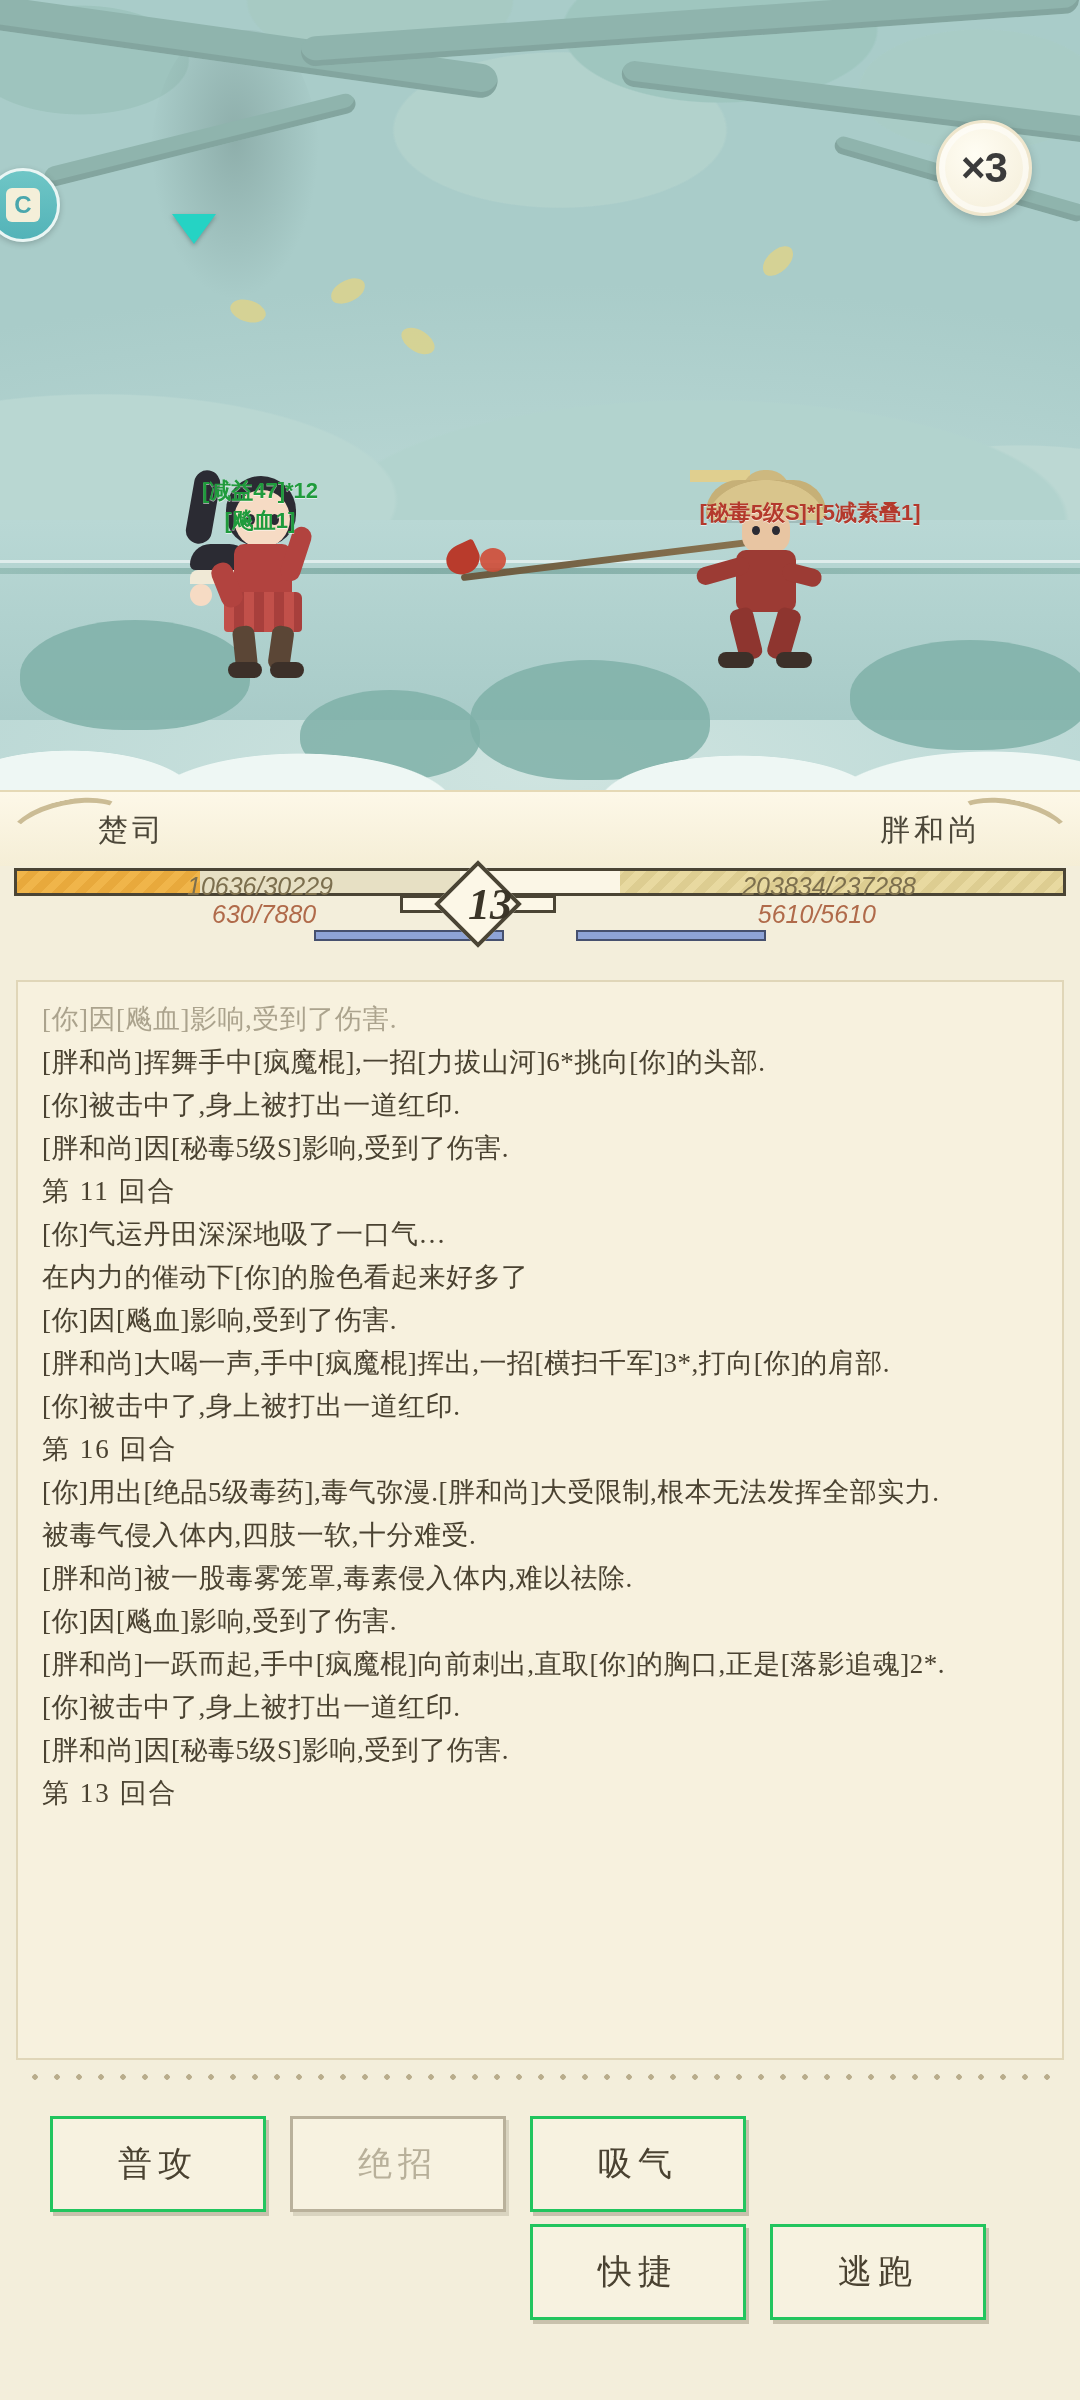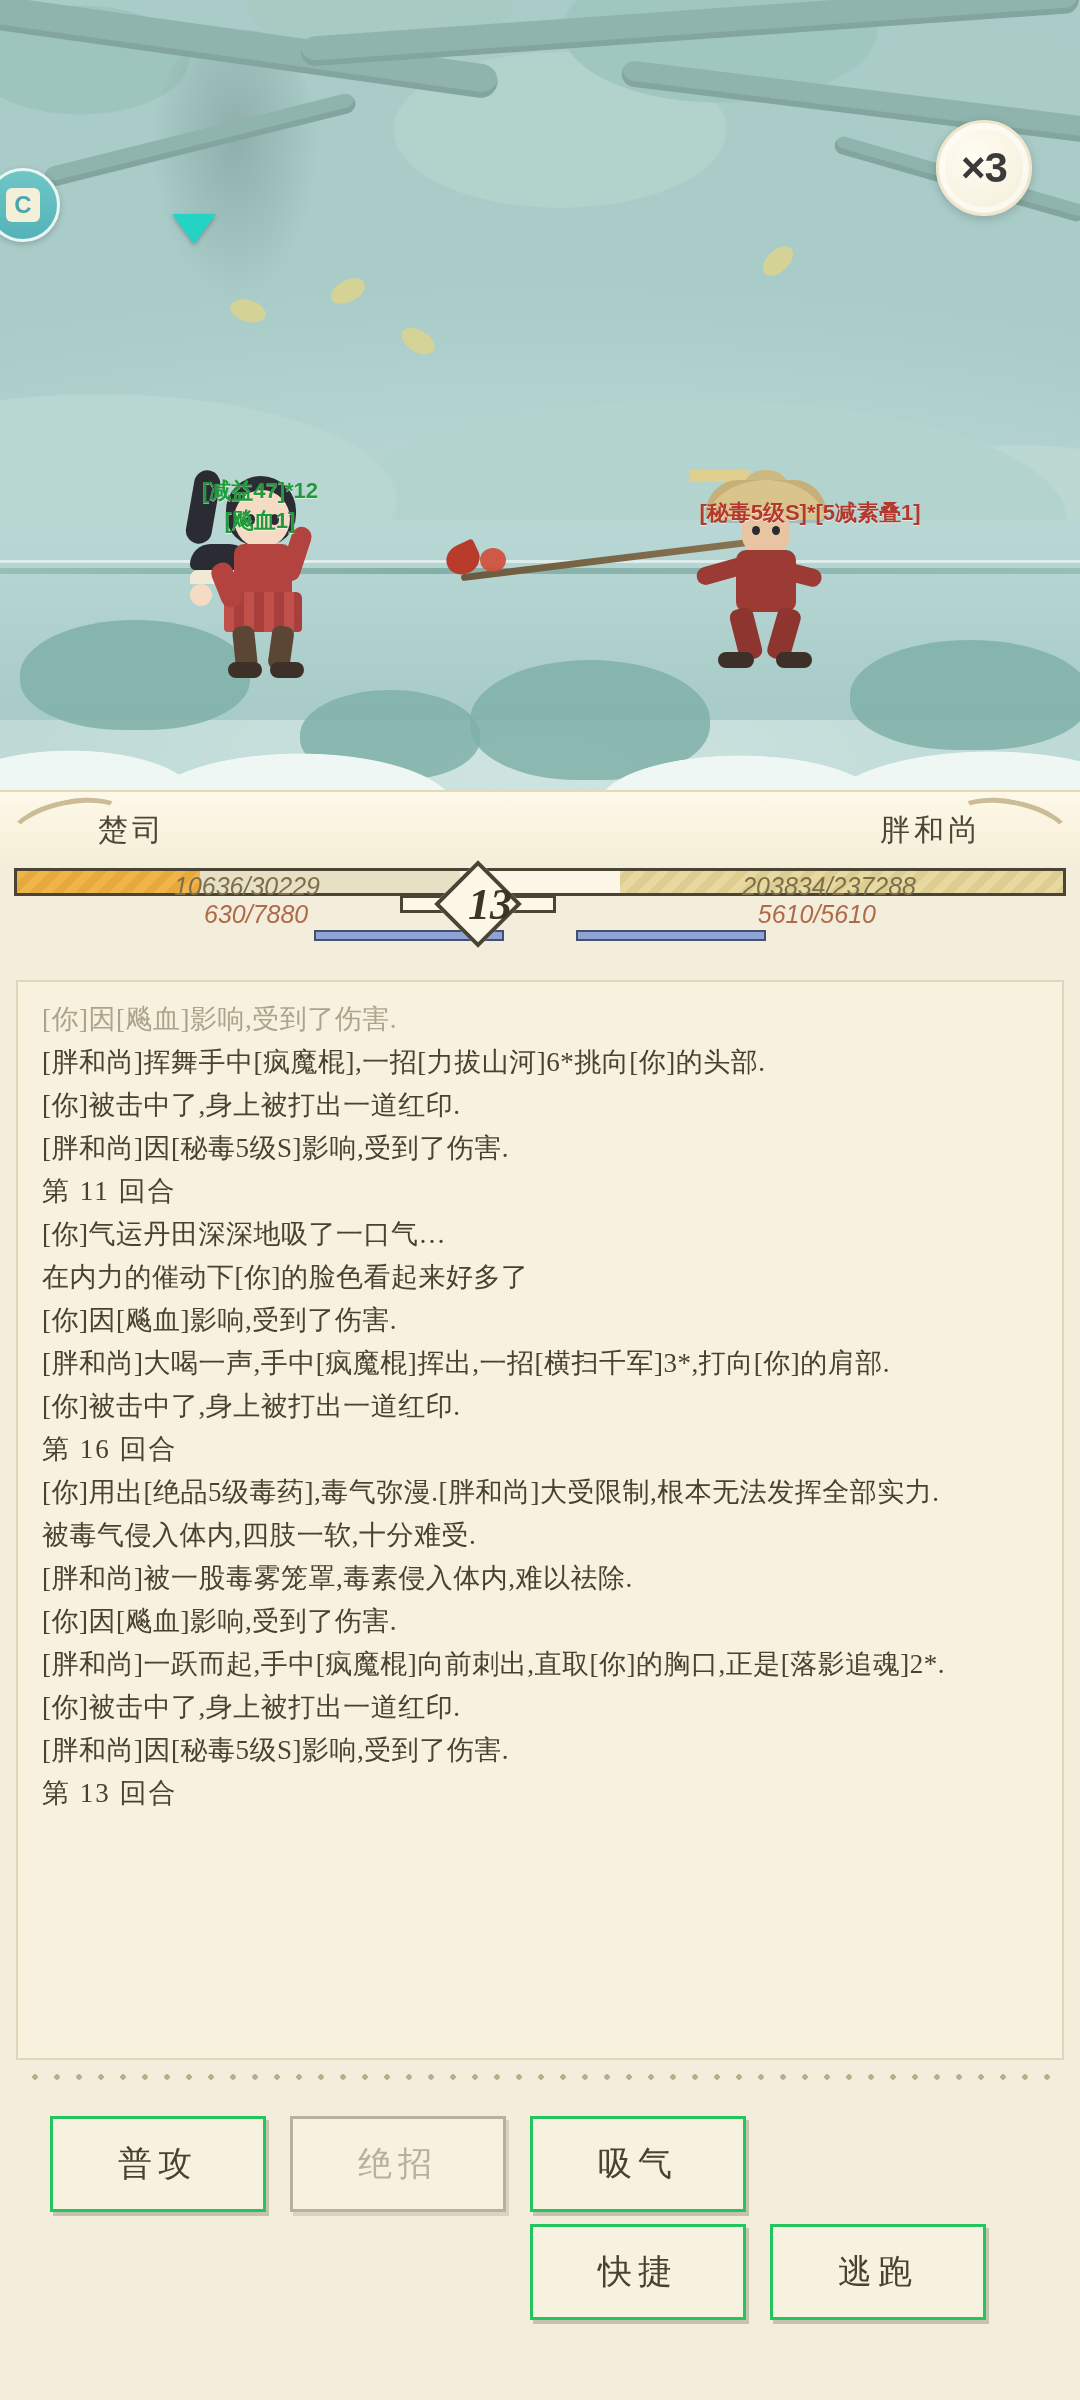--- a/index.html
+++ b/index.html
@@ -217,28 +217,28 @@
   .bar-fill-l { left: 0; background: repeating-linear-gradient(135deg, #f0b54a 0 8px, #e8a93c 8px 16px); }
   .bar-fill-r { right: 0; background: repeating-linear-gradient(135deg, #e8d9a0 0 8px, #ddcd91 8px 16px); }
   .bar-center-gap {
     position: absolute; left: 50%; top: 0; transform: translateX(-50%);
     width: 160px; height: 100%; background: #fbf6e6;
   }
   .bar-vals { position: absolute; top: 8px; width: 100%; }
   .bar-val {
     position: absolute; font-size: 25px; color: #7c6f4e; font-style: italic;
   }
-  .bar-val.left { left: 160px; }
+  .bar-val.left { left: 173px; }
   .bar-val.right { right: 150px; }
 
   .bar-row2 { position: relative; width: 100%; height: 40px; }
   .mp-val {
     position: absolute; top: 0; font-size: 25px; color: #b06a4a; font-style: italic;
   }
-  .mp-val.left { left: 190px; }
+  .mp-val.left { left: 198px; }
   .mp-val.right { right: 190px; }
   .mp-track-l, .mp-track-r {
     position: absolute; top: 30px; height: 11px; background: #8ea3d6;
     border: 2px solid #46506e;
   }
   .mp-track-l { left: 300px; width: 190px; }
   .mp-track-r { right: 300px; width: 190px; }
 
   .turn-diamond {
     position: absolute; left: 50%; top: 78px; transform: translateX(-50%);

